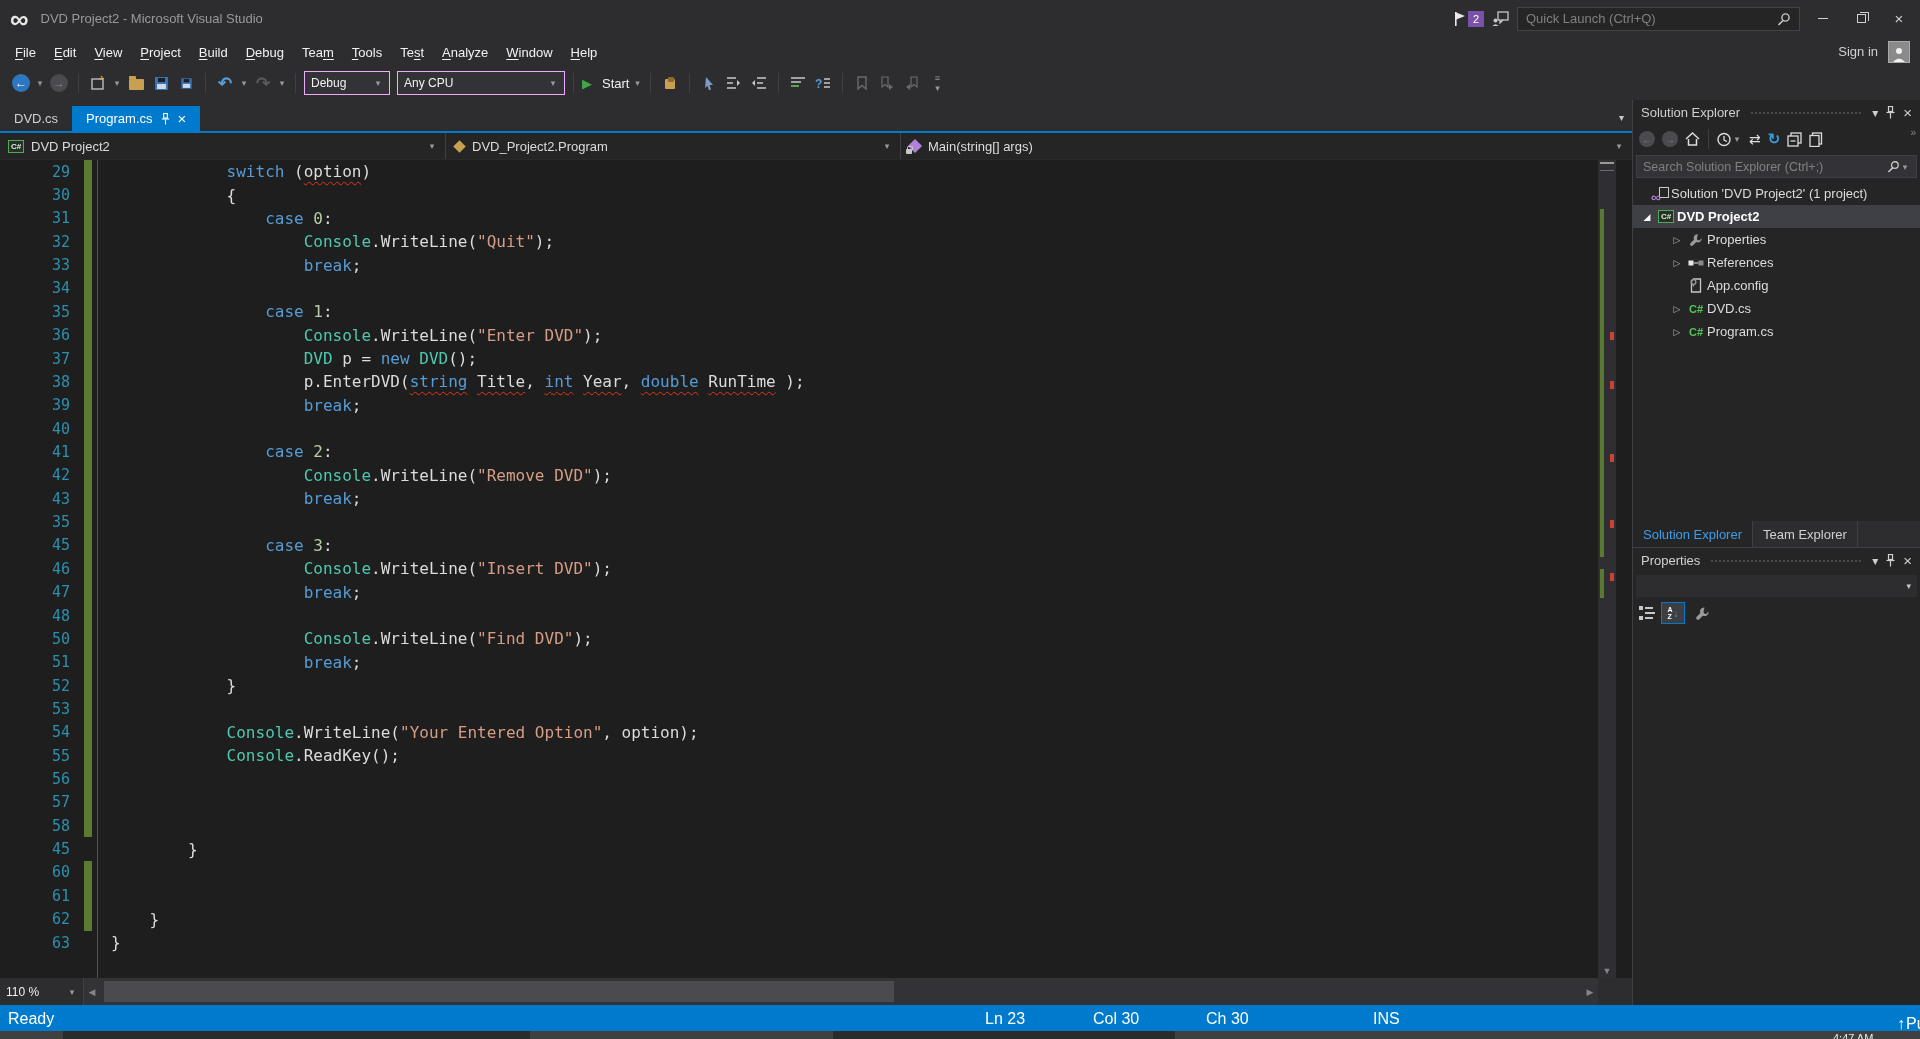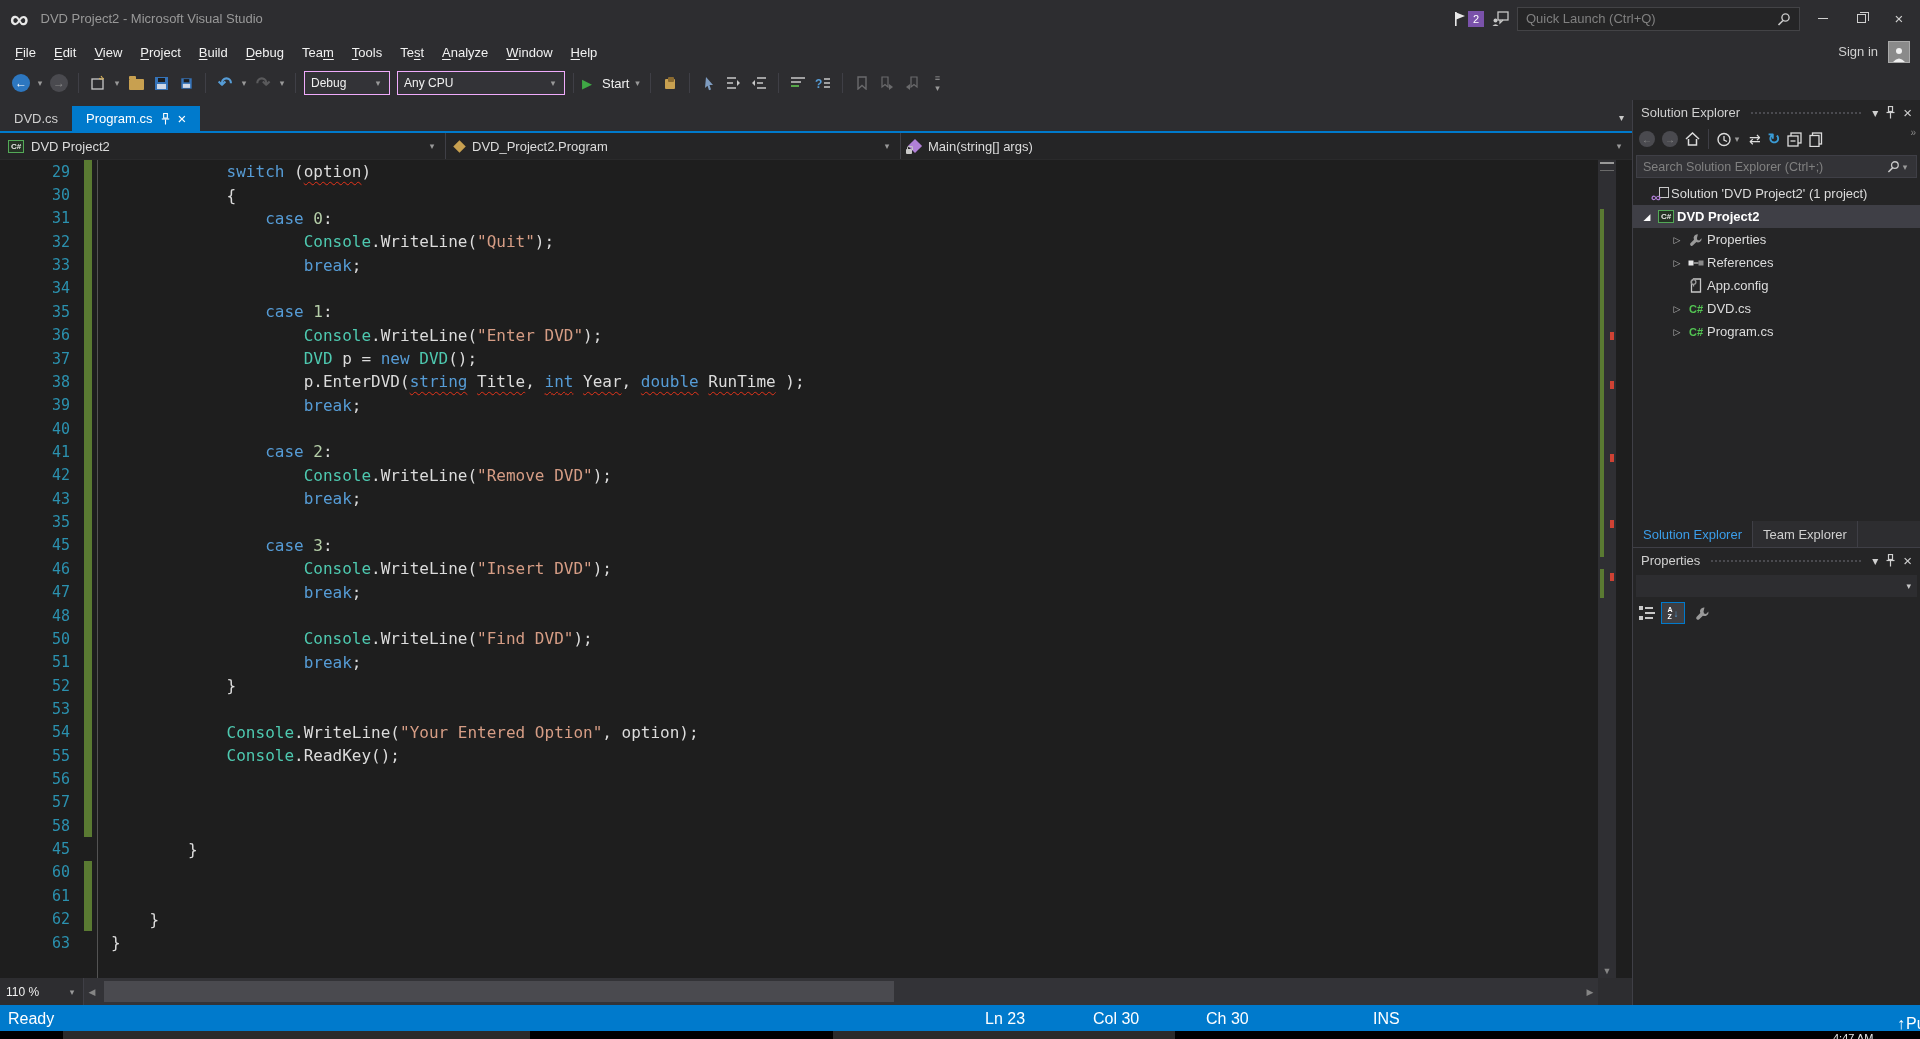--- a/index.html
+++ b/index.html
@@ -127,21 +127,21 @@
   .catic .r { display:flex; gap:2px; align-items:center; }
   .catic .bx { width:4px; height:4px; background:#c8c8c8; }
   .catic .li { width:8px; height:2px; background:#c8c8c8; }
 
   
   .statusbar { height:26px; background:#007acc; position:relative; color:#fff; font-size:16px; }
   .statusbar span { position:absolute; top:5px; }
   .st-ready { left:8px; }
   .st-ln { left:985px; } .st-col { left:1093px; } .st-ch { left:1206px; } .st-ins { left:1373px; }
   .st-pub { right:14px; }
-  .taskbar { height:8px; background:#000000; position:relative; overflow:hidden; }
+  .taskbar { height:8px; background:#404040; position:relative; overflow:hidden; }
   .tseg { position:absolute; top:0; bottom:0; background:#2b2b2b; }
   .tclock { position:absolute; left:1833px; top:1px; color:#e8e8e8; font-size:11px; }
 
   svg { display:block; }
 </style>
 </head>
 <body>
 
 <div class="titlebar">
   <span class="vslogo">∞</span>

